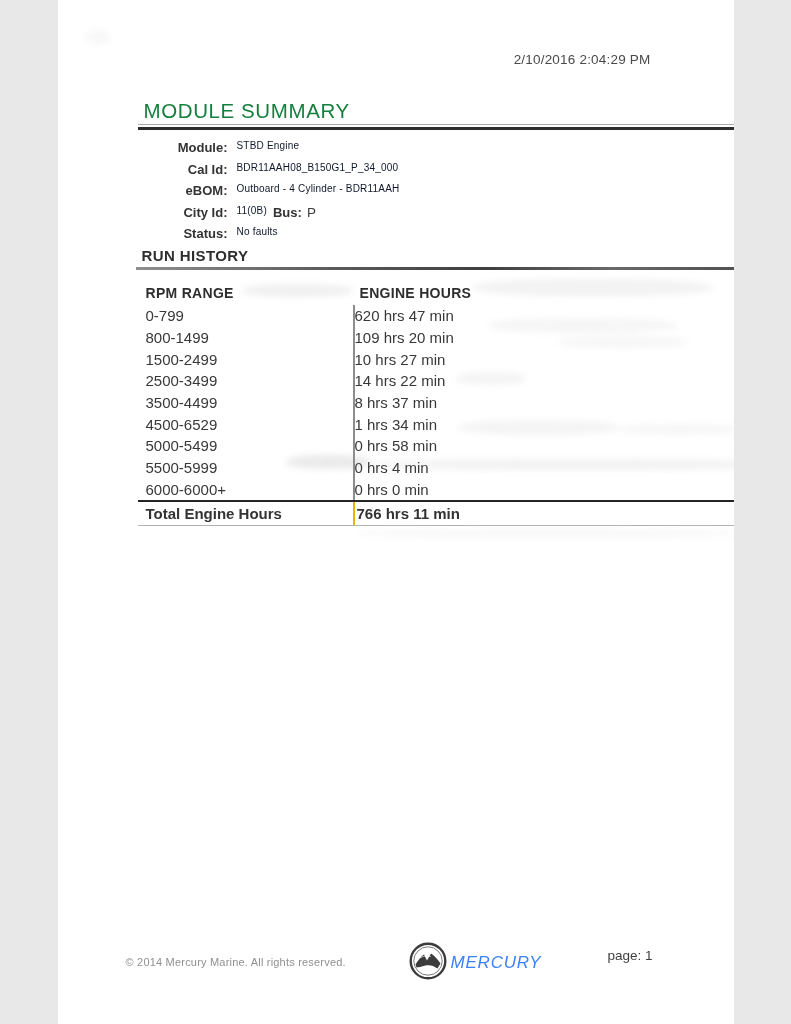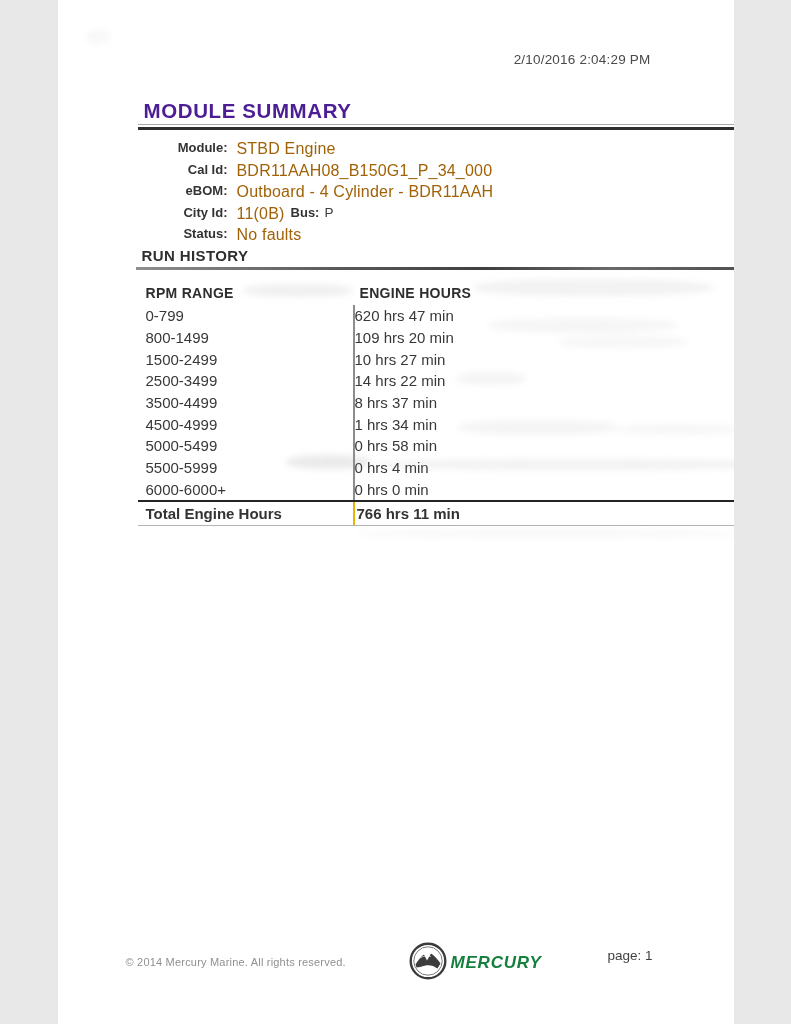--- a/index.html
+++ b/index.html
@@ -21,23 +21,23 @@
     font-size: 13.5px;
     color: #4a4a4a;
     letter-spacing: 0.2px;
   }
   .title {
     position: absolute;
     left: 86px;
     top: 99px;
     margin: 0;
     font-size: 20.5px;
-    font-weight: bold;
+    font-weight: normal;
     letter-spacing: 0.6px;
-    color: #4c1d95;
+    color: #15803d;
   }
   .title-rule {
     position: absolute;
     left: 80px;
     top: 124px;
     width: 632px;
     height: 2px;
     border-top: 1px solid #a8a8a8;
     border-bottom: 3px solid #2e2e2e;
   }
@@ -56,22 +56,22 @@
   .info-label {
     width: 90px;
     text-align: right;
     font-weight: bold;
     font-size: 13px;
     color: #333333;
     flex: none;
   }
   .info-value {
     margin-left: 9px;
-    font-size: 16px;
-    color: #a16207;
+    font-size: 10px;
+    color: #0f172a;
     letter-spacing: 0.2px;
   }
   .inline-label {
     font-weight: bold;
     font-size: 13px;
     color: #333333;
     margin-left: 6px;
   }
   .inline-value {
     font-size: 13.5px;
@@ -155,24 +155,24 @@
   }
   .brand-logo {
     position: absolute;
     left: 350px;
     top: 941px;
     display: flex;
     align-items: center;
   }
   .brand-word {
     font-size: 17px;
-    font-weight: bold;
+    font-weight: normal;
     font-style: italic;
     letter-spacing: 0.8px;
-    color: #15803d;
+    color: #3b82f6;
     margin-left: 3px;
   }
   .page-num {
     position: absolute;
     right: 81px;
     top: 948px;
     font-size: 13.5px;
     color: #3f3f3f;
   }
   
@@ -242,21 +242,21 @@
     </div>
     <div class="trow">
       <div class="col1">2500-3499</div>
       <div class="col2">14 hrs 22 min</div>
     </div>
     <div class="trow">
       <div class="col1">3500-4499</div>
       <div class="col2">8 hrs 37 min</div>
     </div>
     <div class="trow">
-      <div class="col1">4500-4999</div>
+      <div class="col1">4500-6529</div>
       <div class="col2">1 hrs 34 min</div>
     </div>
     <div class="trow">
       <div class="col1">5000-5499</div>
       <div class="col2">0 hrs 58 min</div>
     </div>
     <div class="trow">
       <div class="col1">5500-5999</div>
       <div class="col2">0 hrs 4 min</div>
     </div>

